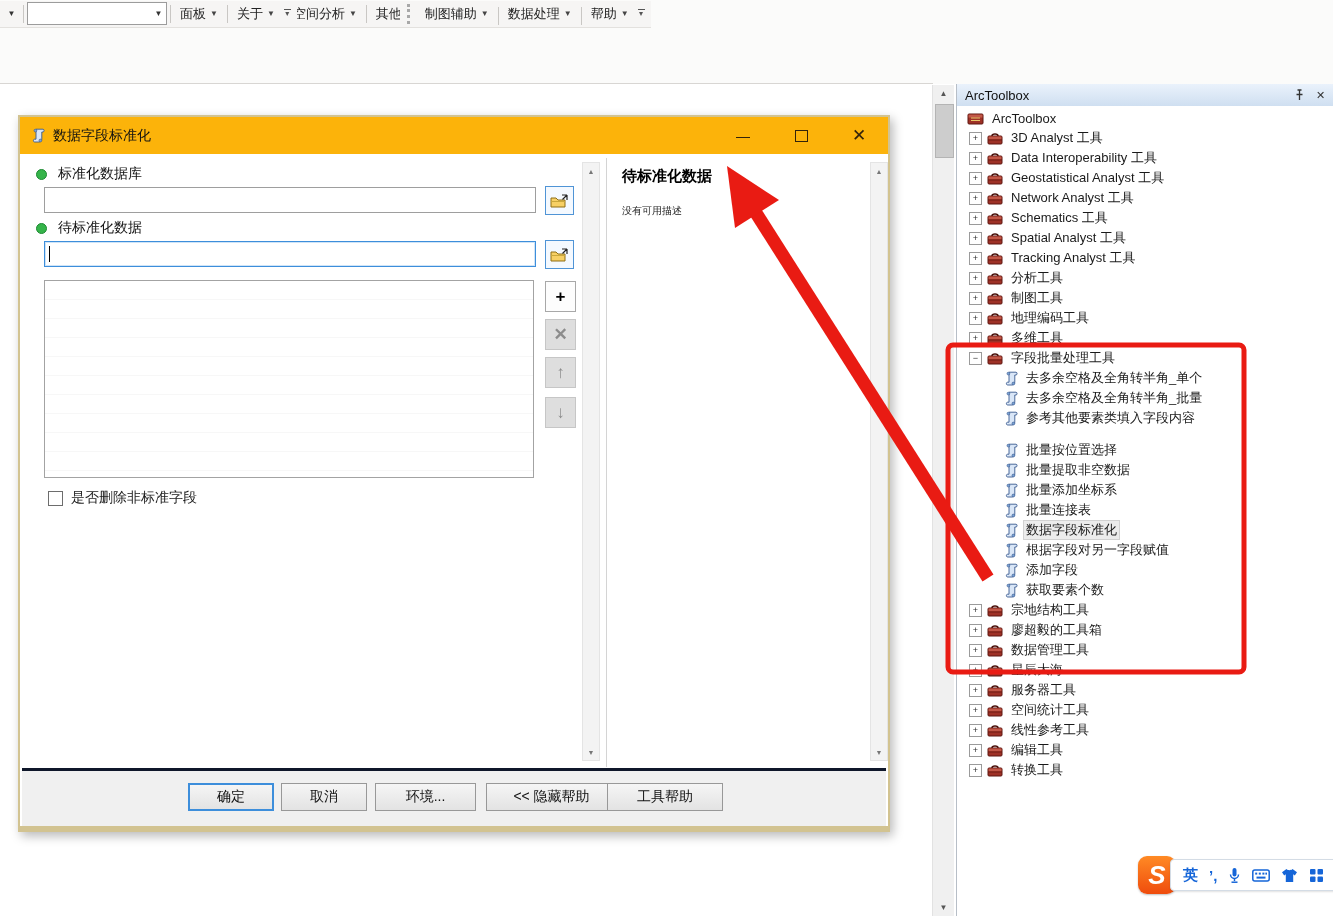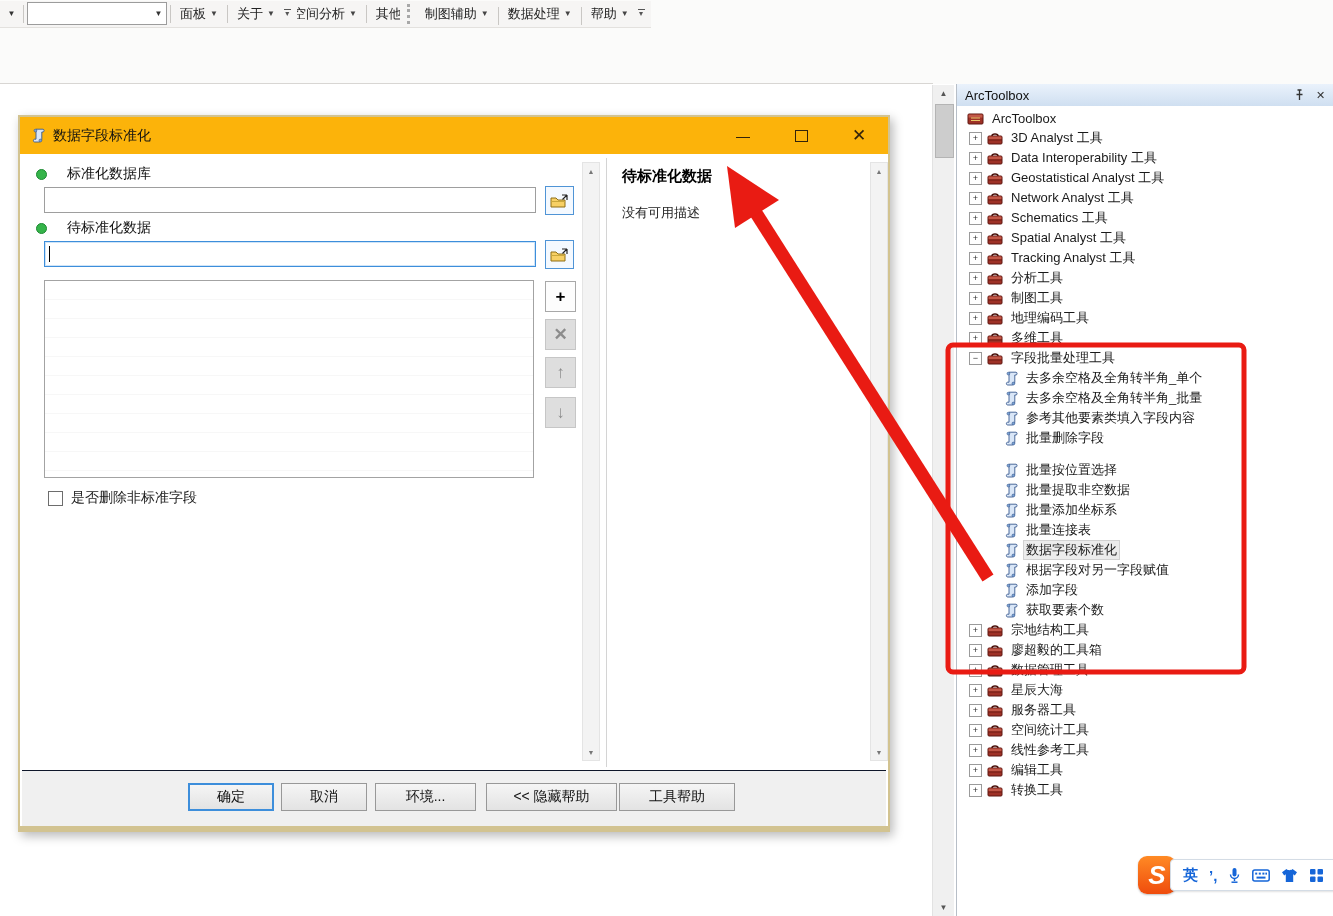--- a/index.html
+++ b/index.html
@@ -53,21 +53,21 @@
     border:2px solid #d2c391;border-bottom:6px solid #d2c391;box-sizing:border-box;
     box-shadow:3px 4px 10px rgba(0,0,0,.28)}
   #dlg-titlebar{position:absolute;left:0;top:0;right:0;height:37px;background:#fcb30a;
     display:flex;align-items:center;padding-left:12px;font-size:14px;color:#111}
   #dlg-titlebar .t-icon{margin-right:8px;display:flex}
   #dlg-controls{margin-left:auto;display:flex;height:100%}
   .win-btn{width:58px;height:100%;display:flex;align-items:center;justify-content:center;font-size:14px;color:#33230a}
   .win-btn.maxi span{display:block;width:11px;height:10px;border:1px solid #33230a}
 
   #dlg-body{position:absolute;left:2px;right:2px;top:37px;bottom:55px;background:#fff}
-  .fld-label{position:absolute;font-size:14px;color:#111;display:flex;align-items:center;gap:20px}
+  .fld-label{position:absolute;font-size:14px;color:#111;display:flex;align-items:center;gap:11px}
   .req-dot{width:9px;height:9px;border-radius:50%;background:#35b44a;border:1px solid #1d8a32;flex:0 0 auto}
   .txt-input{position:absolute;width:492px;height:26px;background:#fff;border:1px solid #9e9e9e;box-sizing:border-box}
   .txt-input.focused{border:1px solid #3d8edb;box-shadow:inset 0 0 0 1px #cfe4f7}
   .txt-input .caret{position:absolute;left:4px;top:4px;width:1px;height:16px;background:#000}
   .browse-btn{position:absolute;width:29px;height:29px;border:1px solid #4f94d6;background:#f4f9ff;
     display:flex;align-items:center;justify-content:center;box-sizing:border-box}
   #empty-list{position:absolute;left:22px;top:126px;width:490px;height:198px;background:#fff;border:1px solid #a3a3a3;
     box-sizing:border-box;
     background-image:repeating-linear-gradient(#ffffff 0 18px,#f7f7f7 18px 19px)}
   .list-btn{position:absolute;left:523px;width:31px;height:31px;display:flex;align-items:center;justify-content:center;
@@ -77,23 +77,23 @@
   #chk-row{position:absolute;left:26px;top:335px;display:flex;align-items:center;gap:8px;font-size:14px}
   #chk-box{width:15px;height:15px;border:1px solid #6d6d6d;background:#fff;box-sizing:border-box}
 
   .mini-scroll{position:absolute;top:8px;width:18px;bottom:10px;background:#f3f3f3;border:1px solid #e4e4e4;box-sizing:border-box}
   .mini-scroll .up,.mini-scroll .dn{position:absolute;left:0;right:0;height:16px;display:flex;align-items:center;justify-content:center;font-size:7px;color:#777}
   .mini-scroll .up{top:0}.mini-scroll .dn{bottom:0}
   #form-scroll{left:560px}
   #help-scroll{left:848px}
   #body-divider{position:absolute;left:584px;top:4px;bottom:4px;width:1px;background:#d4d4d4}
   #help-heading{position:absolute;left:600px;top:13px;font-size:15px;font-weight:bold;color:#000}
-  #help-body{position:absolute;left:600px;top:50px;font-size:13px;color:#222}
-
-  #dlg-footer{position:absolute;left:2px;right:2px;bottom:0;height:55px;background:#f0f0f0;border-top:1px solid #0f172a}
+  #help-body{position:absolute;left:600px;top:50px;font-size:10px;color:#222}
+
+  #dlg-footer{position:absolute;left:2px;right:2px;bottom:0;height:55px;background:#f0f0f0;border-top:3px solid #0f172a}
   .dlg-btn{position:absolute;top:12px;height:28px;background:linear-gradient(#f5f5f5,#e3e3e3);
     border:1px solid #989898;font-size:14px;color:#111;display:flex;align-items:center;justify-content:center;
     box-sizing:border-box;font-family:"Liberation Sans",sans-serif}
   .dlg-btn.focused{border:2px solid #3d8edb}
 
   
   #ime{position:absolute;left:1138px;top:856px;display:flex;align-items:center;z-index:40}
   #ime-logo{width:38px;height:38px;border-radius:9px;background:linear-gradient(#ff8a24,#ef4c0d);
     display:flex;align-items:center;justify-content:center;color:#fff;font-size:26px;font-weight:bold;font-style:italic;
     box-shadow:0 1px 2px rgba(0,0,0,.25)}
@@ -419,30 +419,20 @@
       <div class="tree-row" style="padding-left: 48px;">
         <span class="tree-icon">
           <svg width="13" height="15" viewBox="0 0 13 15">
             <path d="M4 1.2 H11 C12.4 1.2 12.4 4 11 4 H9.8 V11 C9.8 13 8.6 14 7 14 H2.6 C1 14 1 11.2 2.6 11.2 H4 Z" fill="#d9e6f7" stroke="#39598e" stroke-width="0.9"></path>
             <circle cx="3.4" cy="2.6" r="1.4" fill="#7ba3d4" stroke="#39598e" stroke-width="0.6"></circle>
             <circle cx="8.4" cy="12.5" r="1.4" fill="#7ba3d4" stroke="#39598e" stroke-width="0.6"></circle>
           </svg>
         </span>
         <span class="tree-label">参考其他要素类填入字段内容</span>
       </div>
-      <div class="tree-row" style="padding-left: 48px;">
-        <span class="tree-icon">
-          <svg width="13" height="15" viewBox="0 0 13 15">
-            <path d="M4 1.2 H11 C12.4 1.2 12.4 4 11 4 H9.8 V11 C9.8 13 8.6 14 7 14 H2.6 C1 14 1 11.2 2.6 11.2 H4 Z" fill="#d9e6f7" stroke="#39598e" stroke-width="0.9"></path>
-            <circle cx="3.4" cy="2.6" r="1.4" fill="#7ba3d4" stroke="#39598e" stroke-width="0.6"></circle>
-            <circle cx="8.4" cy="12.5" r="1.4" fill="#7ba3d4" stroke="#39598e" stroke-width="0.6"></circle>
-          </svg>
-        </span>
-        <span class="tree-label">批量删除字段</span>
-      </div>
       <div class="tree-row" style="padding-left: 48px; margin-top: 12px;">
         <span class="tree-icon">
           <svg width="13" height="15" viewBox="0 0 13 15">
             <path d="M4 1.2 H11 C12.4 1.2 12.4 4 11 4 H9.8 V11 C9.8 13 8.6 14 7 14 H2.6 C1 14 1 11.2 2.6 11.2 H4 Z" fill="#d9e6f7" stroke="#39598e" stroke-width="0.9"></path>
             <circle cx="3.4" cy="2.6" r="1.4" fill="#7ba3d4" stroke="#39598e" stroke-width="0.6"></circle>
             <circle cx="8.4" cy="12.5" r="1.4" fill="#7ba3d4" stroke="#39598e" stroke-width="0.6"></circle>
           </svg>
         </span>
         <span class="tree-label">批量按位置选择</span>
       </div>
@@ -704,21 +694,21 @@
       <span class="up">▲</span>
       <span class="dn">▼</span>
     </div>
   </div>
 
   <div id="dlg-footer">
       <div class="dlg-btn focused" style="left: 166px; width: 86px;">确定</div>
       <div class="dlg-btn" style="left: 259px; width: 86px;">取消</div>
       <div class="dlg-btn" style="left: 353px; width: 101px;">环境...</div>
       <div class="dlg-btn" style="left: 464px; width: 131px;">&lt;&lt; 隐藏帮助</div>
-      <div class="dlg-btn" style="left: 597px; width: 116px;">工具帮助</div>
+      <div class="dlg-btn" style="left: 585px; width: 116px;">工具帮助</div>
     </div>
 </div>
 
 <div id="ime">
   <div id="ime-logo">
       <span>S</span>
     </div>
   <div id="ime-bar">
     <span class="ime-item">英</span>
     <span class="ime-item">’,</span>

